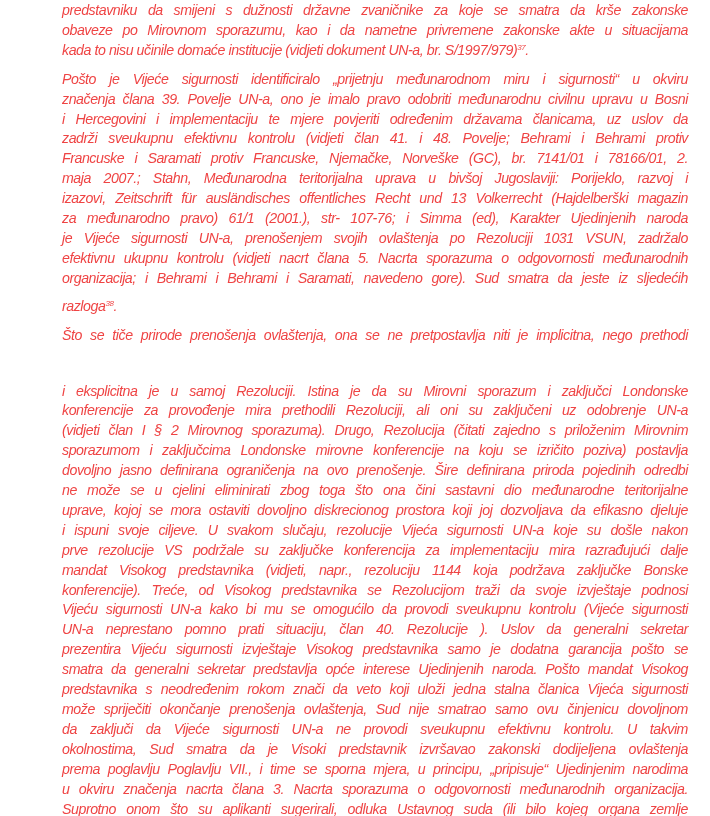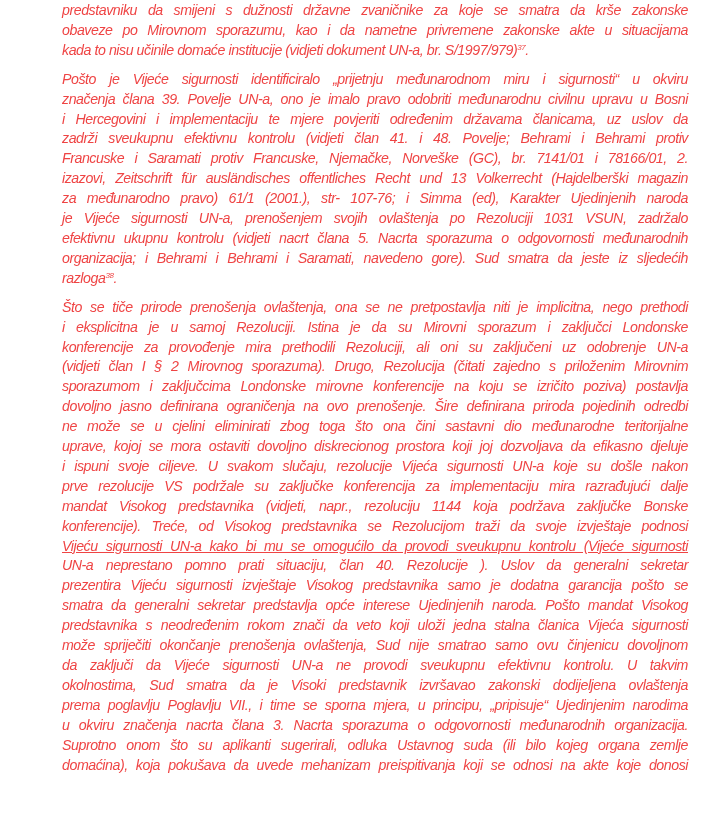--- a/index.html
+++ b/index.html
@@ -56,42 +56,43 @@
     <span class="line" style="display: block;">obaveze po Mirovnom sporazumu, kao i da nametne privremene zakonske akte u situacijama</span>
     <span class="line last" style="display: block; font-style: italic;"><span>kada to nisu učinile domaće institucije (vidjeti dokument UN-a, br. S/1997/979)</span><sup>37</sup><span>.</span></span>
   </p>
 
   <p class="para">
     <span class="line" style="display: block;">Pošto je Vijeće sigurnosti identificiralo „prijetnju međunarodnom miru i sigurnosti“ u okviru</span>
     <span class="line" style="display: block;">značenja člana 39. Povelje UN-a, ono je imalo pravo odobriti međunarodnu civilnu upravu u Bosni</span>
     <span class="line" style="display: block;">i Hercegovini i implementaciju te mjere povjeriti određenim državama članicama, uz uslov da</span>
     <span class="line" style="display: block;">zadrži sveukupnu efektivnu kontrolu (vidjeti član 41. i 48. Povelje; Behrami i Behrami protiv</span>
     <span class="line" style="display: block;">Francuske i Saramati protiv Francuske, Njemačke, Norveške (GC), br. 7141/01 i 78166/01, 2.</span>
+    <span class="line" style="display: block;">maja 2007.; Stahn, Međunarodna teritorijalna uprava u bivšoj Jugoslaviji: Porijeklo, razvoj i</span>
     <span class="line" style="display: block;">izazovi, Zeitschrift für ausländisches offentliches Recht und 13 Volkerrecht (Hajdelberški magazin</span>
     <span class="line" style="display: block;">za međunarodno pravo) 61/1 (2001.), str- 107-76; i Simma (ed), Karakter Ujedinjenih naroda</span>
     <span class="line" style="display: block;">je Vijeće sigurnosti UN-a, prenošenjem svojih ovlaštenja po Rezoluciji 1031 VSUN, zadržalo</span>
     <span class="line" style="display: block;">efektivnu ukupnu kontrolu (vidjeti nacrt člana 5. Nacrta sporazuma o odgovornosti međunarodnih</span>
     <span class="line" style="display: block;">organizacija; i Behrami i Behrami i Saramati, navedeno gore). Sud smatra da jeste iz sljedećih</span>
-    <span class="line last" style="display: block;"><span>razloga</span><sup>38</sup><span>.</span></span>
+    <span class="line last" style="display: block; margin-top: 8px;"><span>razloga</span><sup>38</sup><span>.</span></span>
   </p>
 
   <p class="para">
     <span class="line" style="display: block;">Što se tiče prirode prenošenja ovlaštenja, ona se ne pretpostavlja niti je implicitna, nego prethodi</span>
-    <span class="line" style="display: block;">i eksplicitna je u samoj Rezoluciji. Istina je da su Mirovni sporazum i zaključci Londonske</span>
+    <span class="line" style="display: block; margin-top: 36px;">i eksplicitna je u samoj Rezoluciji. Istina je da su Mirovni sporazum i zaključci Londonske</span>
     <span class="line" style="display: block;">konferencije za provođenje mira prethodili Rezoluciji, ali oni su zaključeni uz odobrenje UN-a</span>
     <span class="line" style="display: block;">(vidjeti član I § 2 Mirovnog sporazuma). Drugo, Rezolucija (čitati zajedno s priloženim Mirovnim</span>
     <span class="line" style="display: block;">sporazumom i zaključcima Londonske mirovne konferencije na koju se izričito poziva) postavlja</span>
     <span class="line" style="display: block;">dovoljno jasno definirana ograničenja na ovo prenošenje. Šire definirana priroda pojedinih odredbi</span>
     <span class="line" style="display: block;">ne može se u cjelini eliminirati zbog toga što ona čini sastavni dio međunarodne teritorijalne</span>
     <span class="line" style="display: block;">uprave, kojoj se mora ostaviti dovoljno diskrecionog prostora koji joj dozvoljava da efikasno djeluje</span>
     <span class="line" style="display: block;">i ispuni svoje ciljeve. U svakom slučaju, rezolucije Vijeća sigurnosti UN-a koje su došle nakon</span>
     <span class="line" style="display: block;">prve rezolucije VS podržale su zaključke konferencija za implementaciju mira razrađujući dalje</span>
     <span class="line" style="display: block;">mandat Visokog predstavnika (vidjeti, napr., rezoluciju 1144 koja podržava zaključke Bonske</span>
     <span class="line" style="display: block;">konferencije). Treće, od Visokog predstavnika se Rezolucijom traži da svoje izvještaje podnosi</span>
-    <span class="line" style="display: block; text-decoration: underline;">Vijeću sigurnosti UN-a kako bi mu se omogućilo da provodi sveukupnu kontrolu (Vijeće sigurnosti</span>
+    <span class="line" style="display: block;">Vijeću sigurnosti UN-a kako bi mu se omogućilo da provodi sveukupnu kontrolu (Vijeće sigurnosti</span>
     <span class="line" style="display: block;">UN-a neprestano pomno prati situaciju, član 40. Rezolucije ). Uslov da generalni sekretar</span>
     <span class="line" style="display: block;">prezentira Vijeću sigurnosti izvještaje Visokog predstavnika samo je dodatna garancija pošto se</span>
     <span class="line" style="display: block;">smatra da generalni sekretar predstavlja opće interese Ujedinjenih naroda. Pošto mandat Visokog</span>
     <span class="line" style="display: block;">predstavnika s neodređenim rokom znači da veto koji uloži jedna stalna članica Vijeća sigurnosti</span>
     <span class="line" style="display: block;">može spriječiti okončanje prenošenja ovlaštenja, Sud nije smatrao samo ovu činjenicu dovoljnom</span>
     <span class="line" style="display: block;">da zaključi da Vijeće sigurnosti UN-a ne provodi sveukupnu efektivnu kontrolu. U takvim</span>
     <span class="line" style="display: block;">okolnostima, Sud smatra da je Visoki predstavnik izvršavao zakonski dodijeljena ovlaštenja</span>
     <span class="line" style="display: block;">prema poglavlju Poglavlju VII., i time se sporna mjera, u principu, „pripisuje“ Ujedinjenim narodima</span>
     <span class="line" style="display: block;">u okviru značenja nacrta člana 3. Nacrta sporazuma o odgovornosti međunarodnih organizacija.</span>
     <span class="line" style="display: block;">Suprotno onom što su aplikanti sugerirali, odluka Ustavnog suda (ili bilo kojeg organa zemlje</span>

